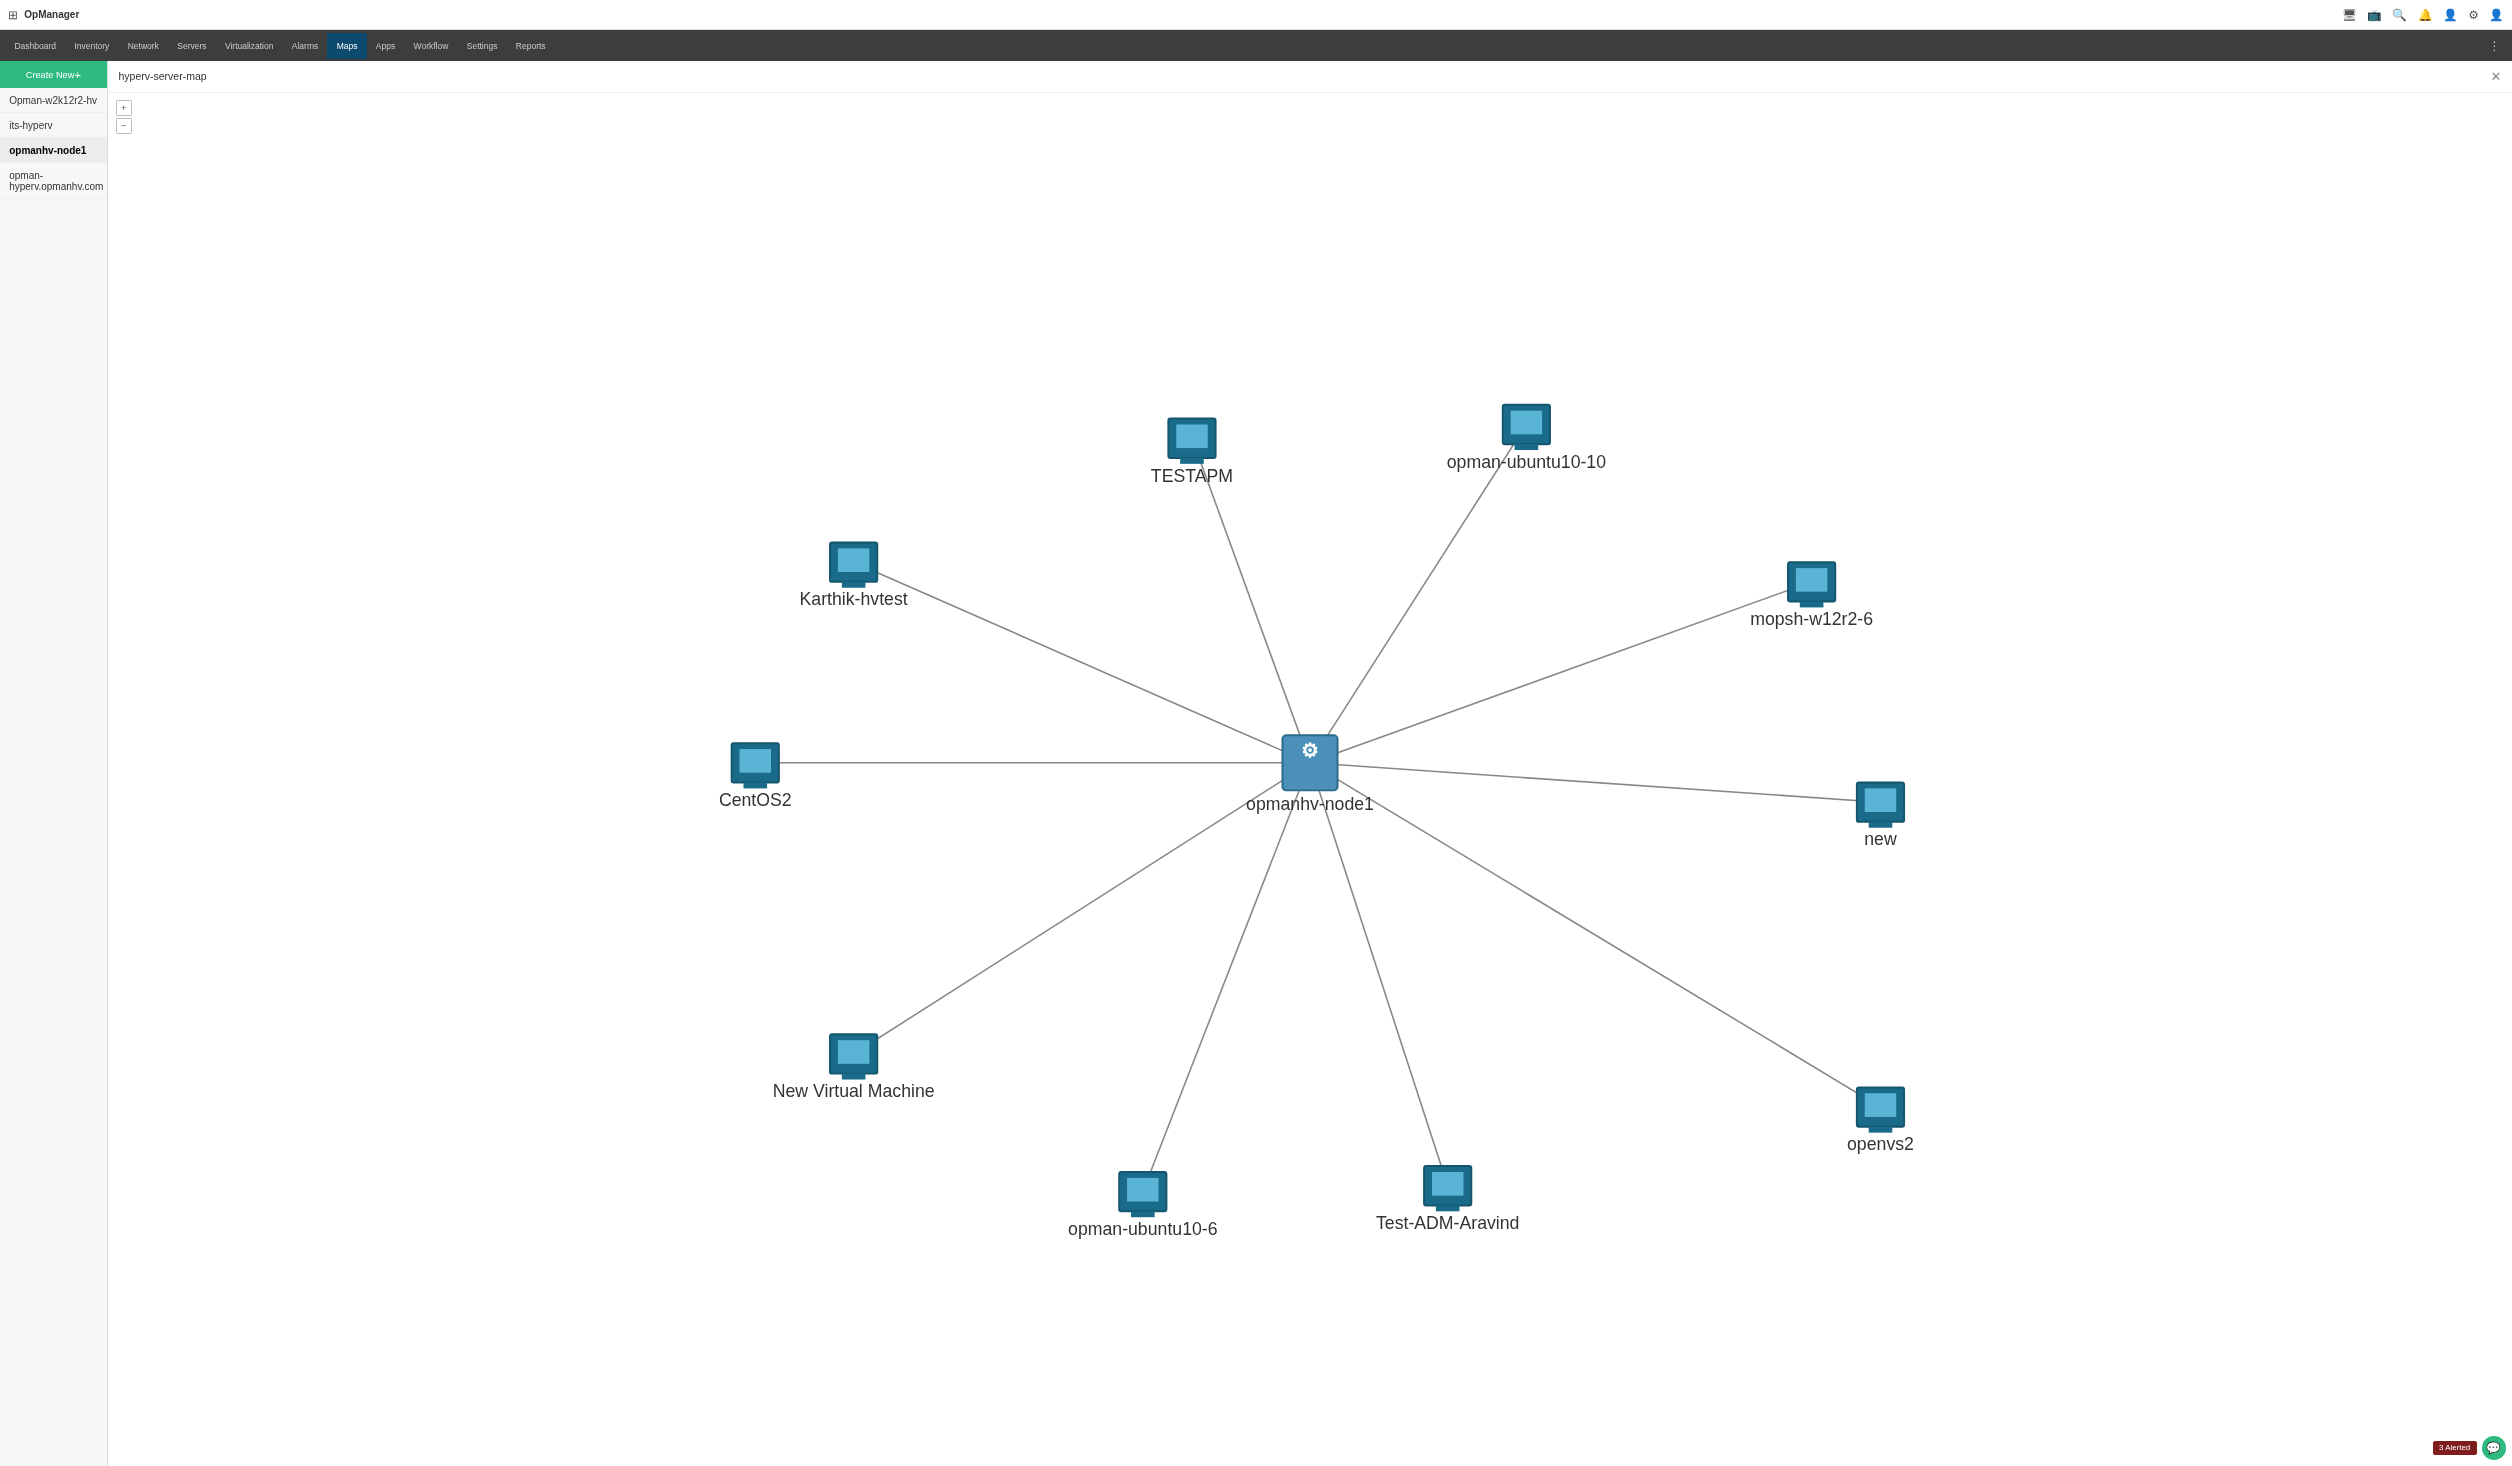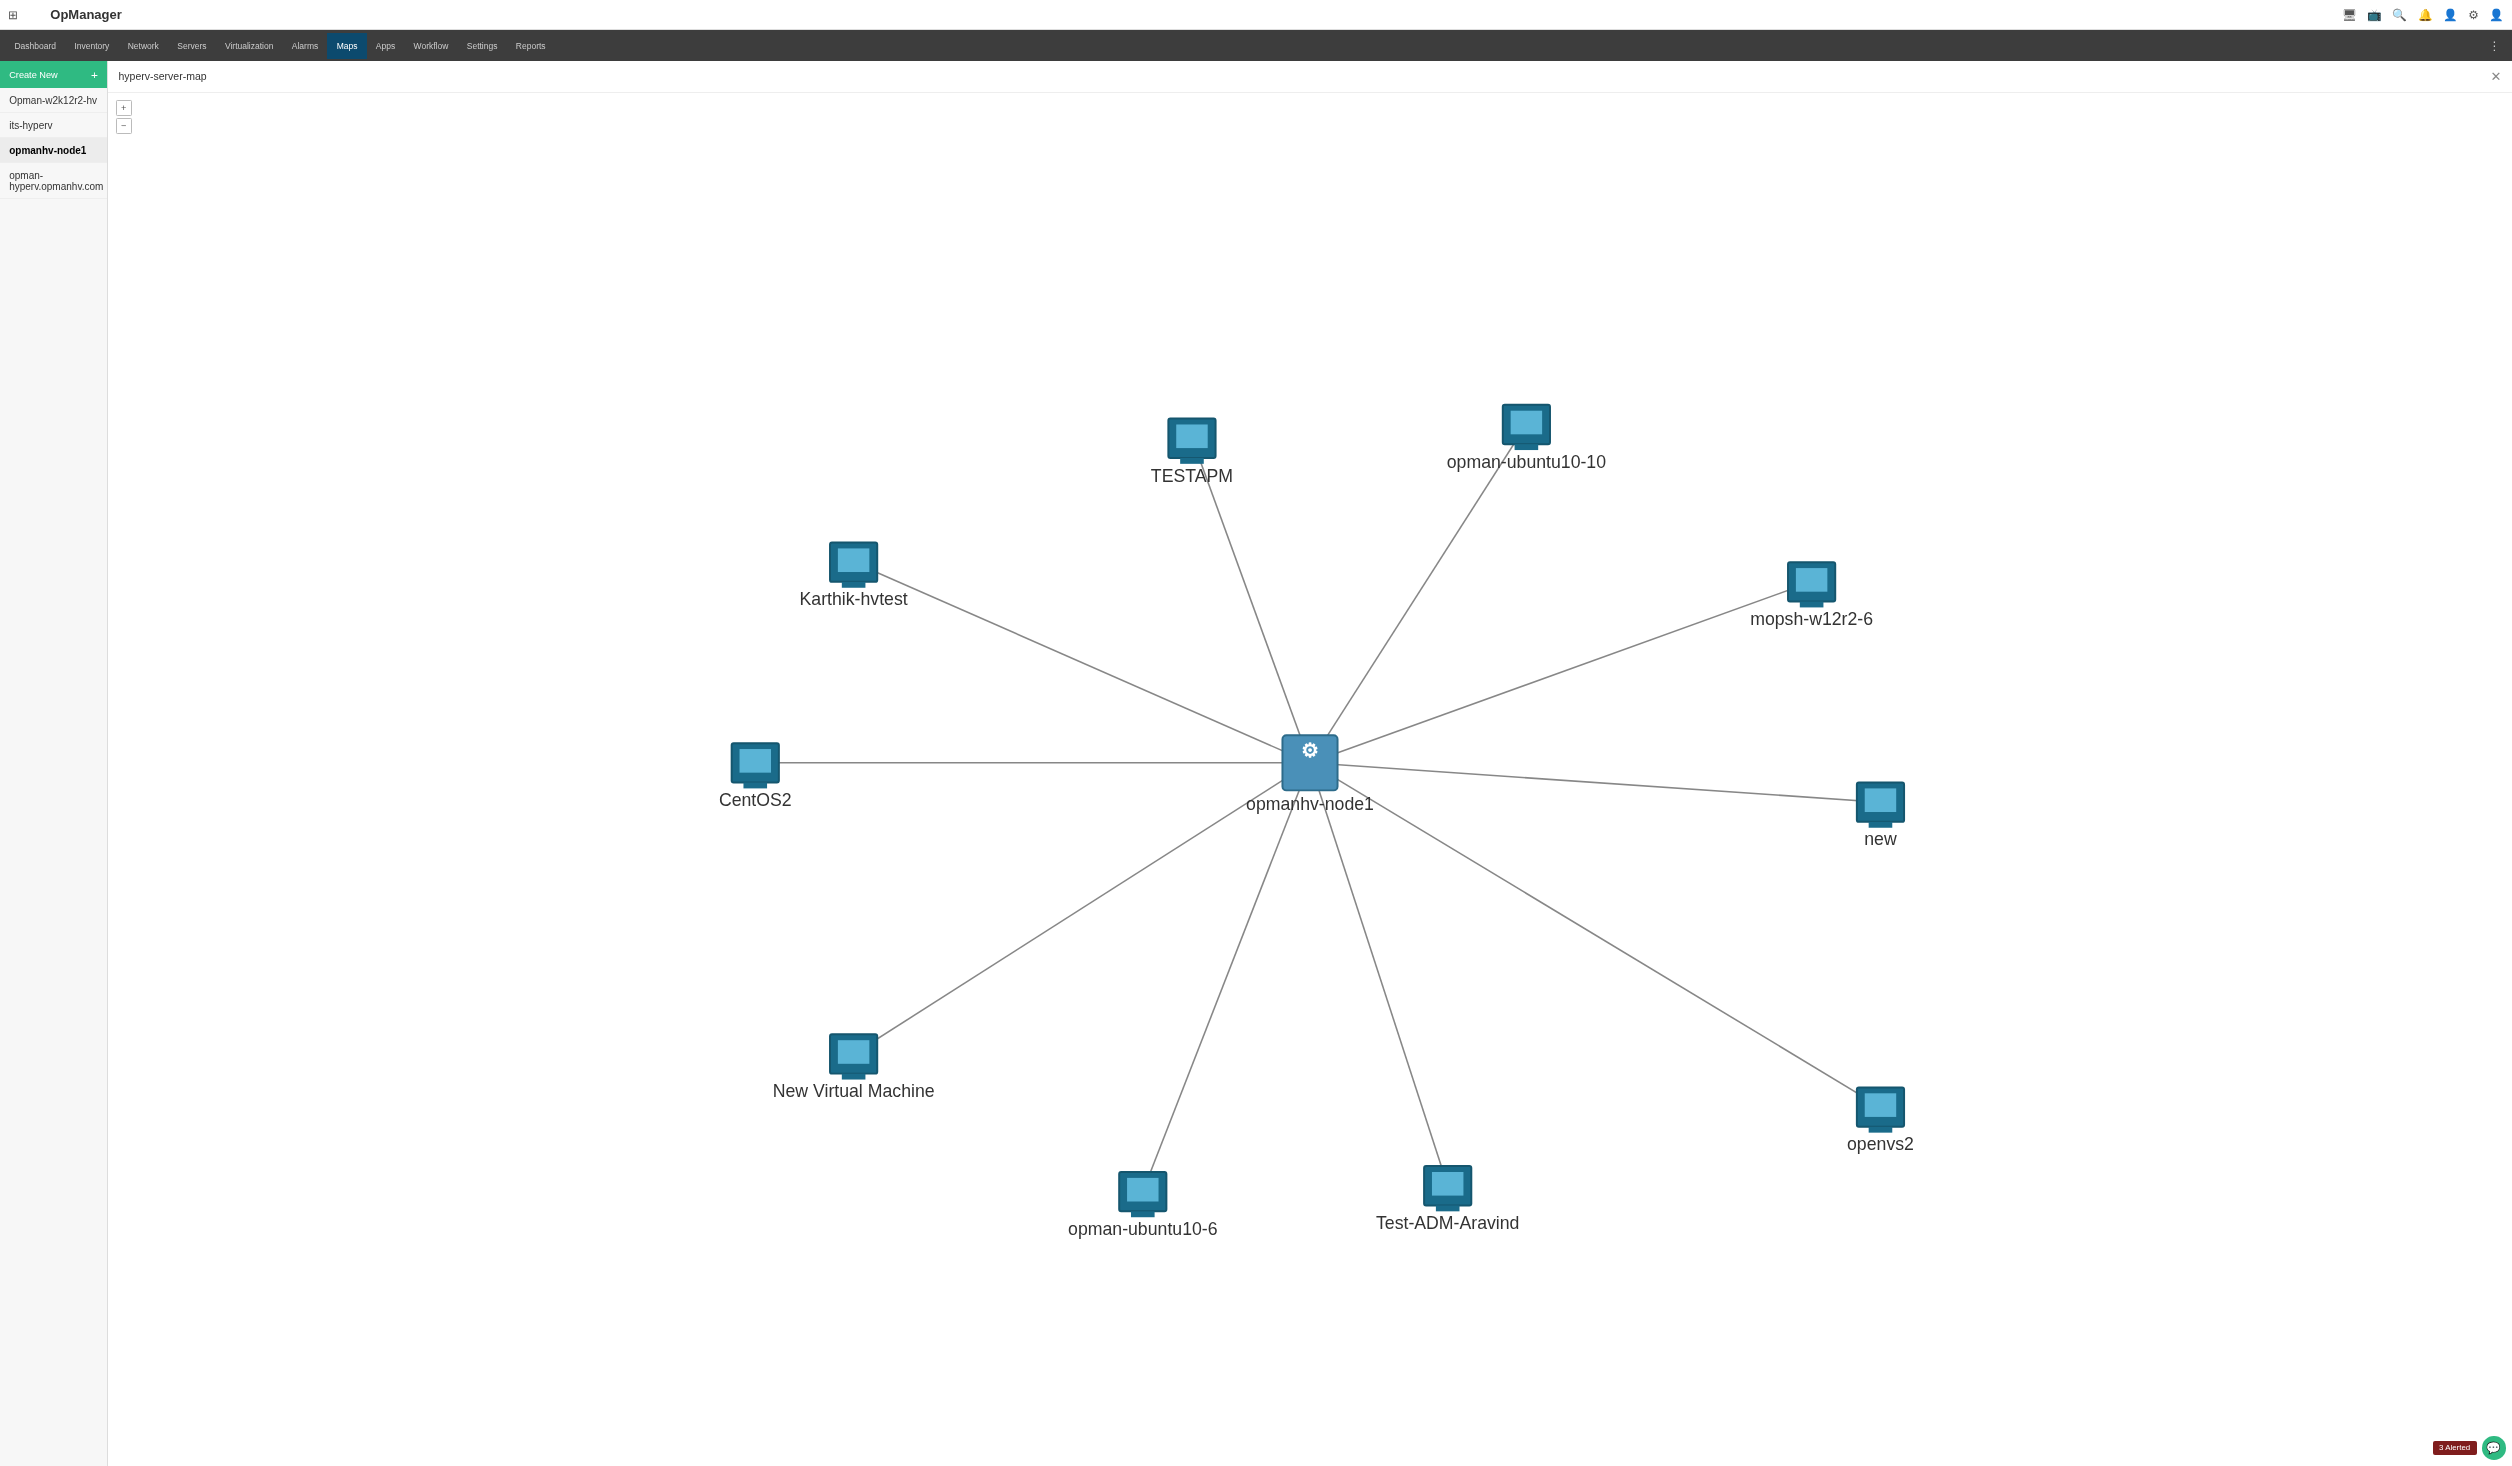--- a/index.html
+++ b/index.html
@@ -6,21 +6,21 @@
     body { font-family: Arial, sans-serif; font-size: 8.5px; background: #f0f0f0; overflow: hidden; }
 
     
     #topbar {
       display: flex; align-items: center; background: #fff;
       height: 30px; padding: 0 7.9px; border-bottom: 0.7px solid #ddd;
       justify-content: space-between;
     }
     #topbar-left { display: flex; align-items: center; gap: 6.5px; }
     #app-grid-icon { color: #555; font-size: 11.8px; cursor: pointer; }
-    #app-title { font-size: 13px; font-weight: bold; color: #333; margin-left: 26px; }
+    #app-title { font-size: 10px; font-weight: bold; color: #333; }
     #topbar-right { display: flex; align-items: center; gap: 10.5px; color: #555; }
     #topbar-right span { font-size: 11.8px; cursor: pointer; }
 
     
     #navbar {
       display: flex; align-items: center; background: #3d3d3d;
       height: 31px; padding: 0 5.2px;
     }
     .nav-item {
       color: #ccc; padding: 0 9.2px; height: 26px; display: flex;
@@ -32,21 +32,21 @@
 
     
     #layout { display: flex; height: calc(100vh - 56px); }
 
     
     #sidebar {
       width: 108px; background: #f7f7f7; border-right: 0.7px solid #ddd;
       display: flex; flex-direction: column; flex-shrink: 0;
     }
     #create-new-btn {
-      display: flex; align-items: center; justify-content: space-between;
+      display: flex; align-items: center; justify-content: center;
       background: #2fba82; color: #fff; padding: 6.5px 9.2px;
       cursor: pointer; font-size: 9.2px; font-weight: 500;
     }
     #create-new-btn .plus { font-size: 11.8px; }
     .sidebar-item {
       padding: 6.5px 9.2px; font-size: 10px; color: #333;
       cursor: pointer; border-bottom: 0.7px solid #eee;
     }
     .sidebar-item.active { font-weight: bold; color: #000; background: #ececec; }
 

